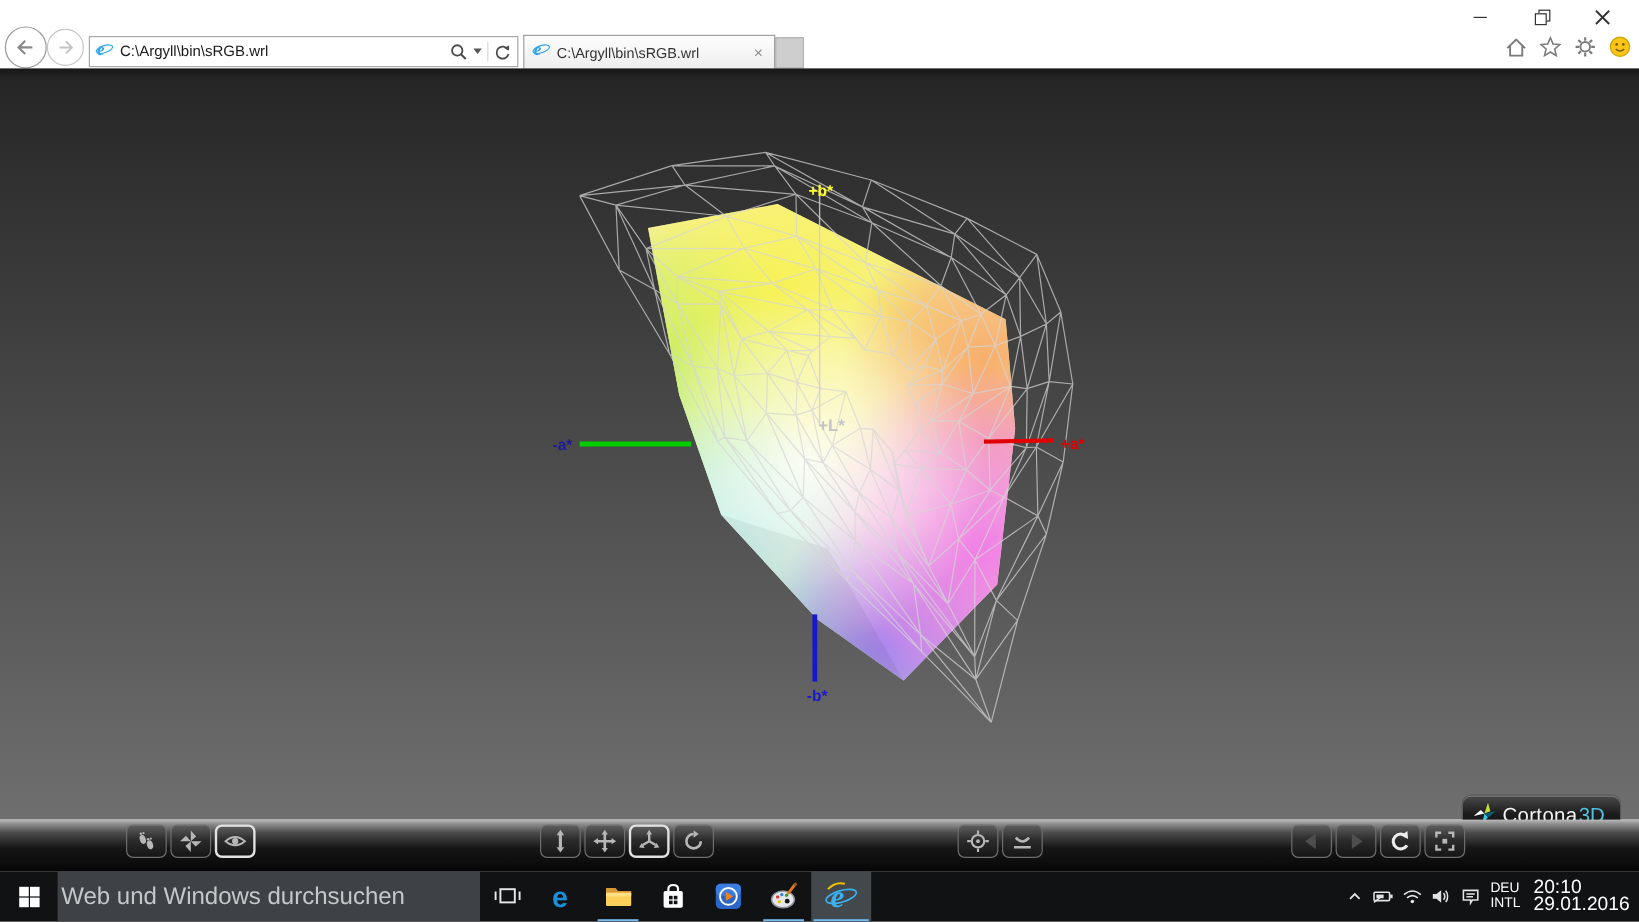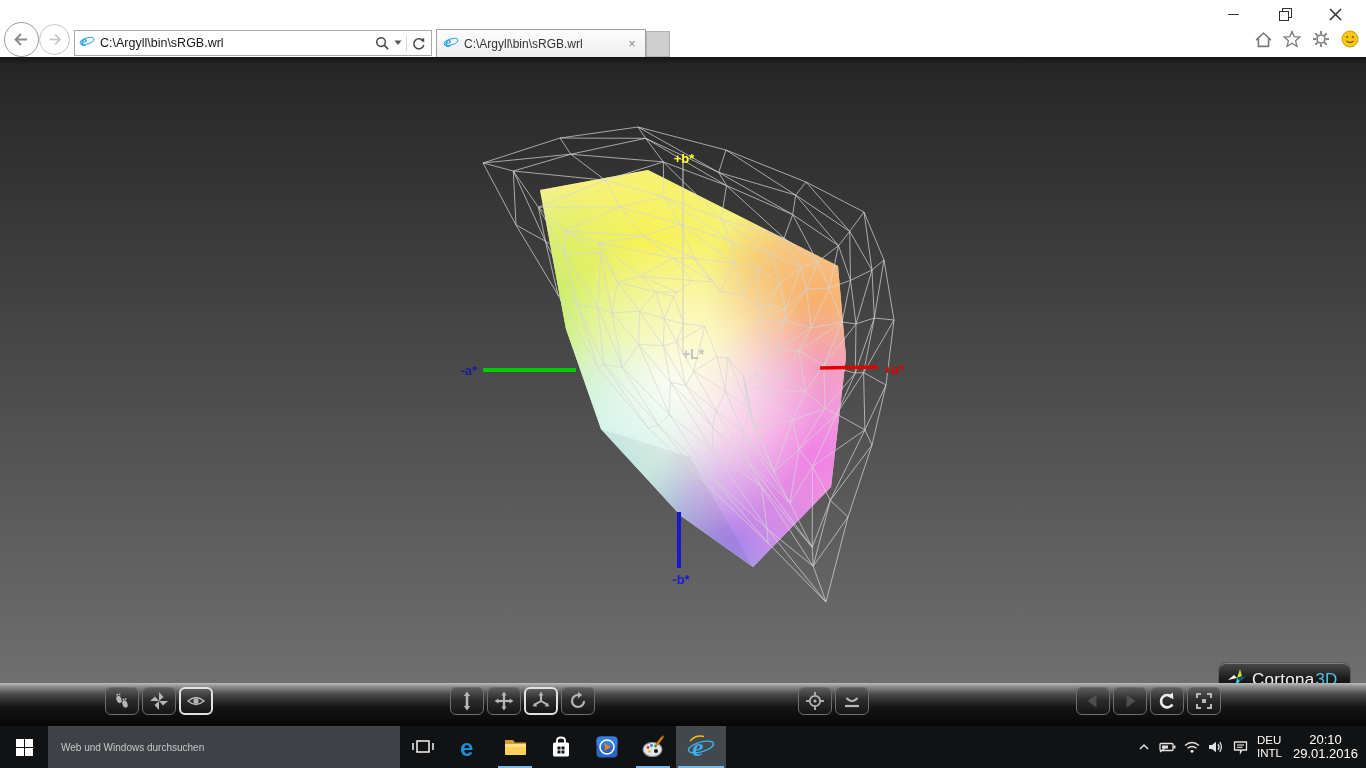--- a/index.html
+++ b/index.html
@@ -51,30 +51,30 @@
          border:1px solid #6e6e6e;display:flex;align-items:center;justify-content:center;box-sizing:border-box;}
   .btn3d.selected{border:2px solid #e2e2e2;}
   .btn3d.disabled{color:#4e4e4e;}
   .btn3d.bright{color:#ececec;}
 
   
   .taskbar{position:absolute;left:0;top:726px;width:1366px;height:42px;background:#101214;}
   .start{position:absolute;left:0;top:0;width:48px;height:42px;display:flex;align-items:center;justify-content:center;}
   .searchbox{position:absolute;left:48px;top:0;width:352px;height:42px;background:#3e4246;
              display:flex;align-items:center;}
-  .searchbox span{padding-left:13px;font-size:10px;color:#c4c8cb;}
+  .searchbox span{padding-left:3px;font-size:20px;color:#c4c8cb;}
   .tb-apps{position:absolute;left:400px;top:0;height:42px;}
   .tb-app{position:absolute;top:0;width:46px;height:42px;display:flex;align-items:center;justify-content:center;}
   .tb-app.active{background:#43484c;}
   .tb-underline{position:absolute;bottom:0;left:50%;transform:translateX(-50%);width:34px;height:2px;background:#76b9ed;}
   .tb-app.active .tb-underline{width:46px;}
   .tray{position:absolute;right:0;top:0;height:42px;display:flex;align-items:center;padding-right:8px;}
   .tray-ic{width:24px;height:42px;display:flex;align-items:center;justify-content:center;}
   .tray-lang{margin:0 7px 0 5px;font-size:11.5px;line-height:13px;color:#fff;}
-  .tray-clock{margin-left:4px;font-size:13px;line-height:14px;color:#fff;text-align:center;}
+  .tray-clock{margin-left:4px;font-size:16px;line-height:14px;color:#fff;text-align:left;}
 </style>
 </head>
 <body>
 
 <div class="screen">
 
   <div class="chrome">
     <div class="winbtn" style="right:118px;">
       <div class="min-glyph"></div>
     </div>

